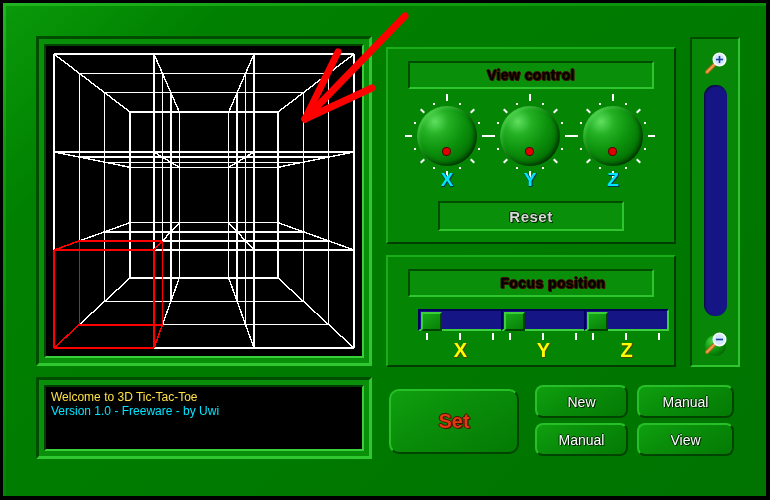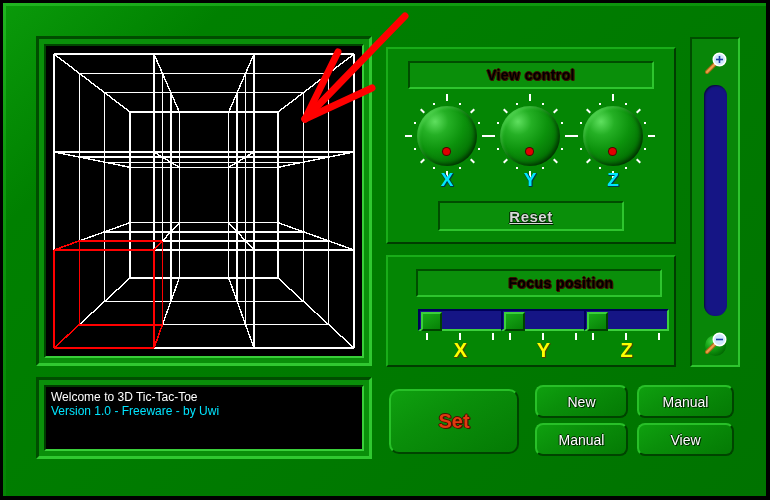--- a/index.html
+++ b/index.html
@@ -142,21 +142,21 @@
     box-sizing: border-box;
     padding: 3px 5px;
     overflow: hidden;
   }
   .msg-line {
     font-family: "Liberation Sans", sans-serif;
     font-size: 12px;
     line-height: 14px;
     white-space: nowrap;
   }
-  .msg-line.l0 { color: #ffffff; }
+  .msg-line.l0 { color: #fde047; }
   .msg-line.l1 { color: #00e5ff; }
 
   
   #view-control-group {
     left: 383px; top: 44px;
     width: 290px; height: 197px;
   }
   #focus-position-group {
     left: 383px; top: 252px;
     width: 290px; height: 112px;
@@ -519,28 +519,28 @@
             <i style="width: 2px; height: 2px; left: 3.66422px; top: 49.3939px;"></i>
             <i style="width: 2px; height: 2px; left: 3.66422px; top: 22.6061px;"></i>
             <i style="width: 2px; height: 2px; left: 22.6061px; top: 3.66422px;"></i>
           </div>
         <div class="knob-body">
           <div class="knob-dot"></div>
         </div>
         <div class="knob-label">Z</div>
       </div>
 
-      <div class="btn reset-btn" style="left:50px; top:152px; width:186px; height:30px;text-decoration:underline;">
+      <div class="btn reset-btn" style="left:50px; top:152px; width:186px; height:30px;">
         <span>Reset</span>
       </div>
     </div>
 
     <div class="panel-raised" id="focus-position-group">
 
-      <div class="group-title-box" style="left:28px; top:12px; width:246px; height:28px;padding-left:44px;">
+      <div class="group-title-box" style="left:20px; top:12px; width:246px; height:28px;padding-left:44px;">
         <span class="group-title-text">Focus position</span>
       </div>
 
       <div class="hslider-wrap" style="left:30px; top:52px;">
         <div class="hslider-track">
           <div class="hslider-thumb"></div>
         </div>
         <div class="hslider-ticks">
           <i style="left:8px"></i>
             <i style="left:41px"></i>

